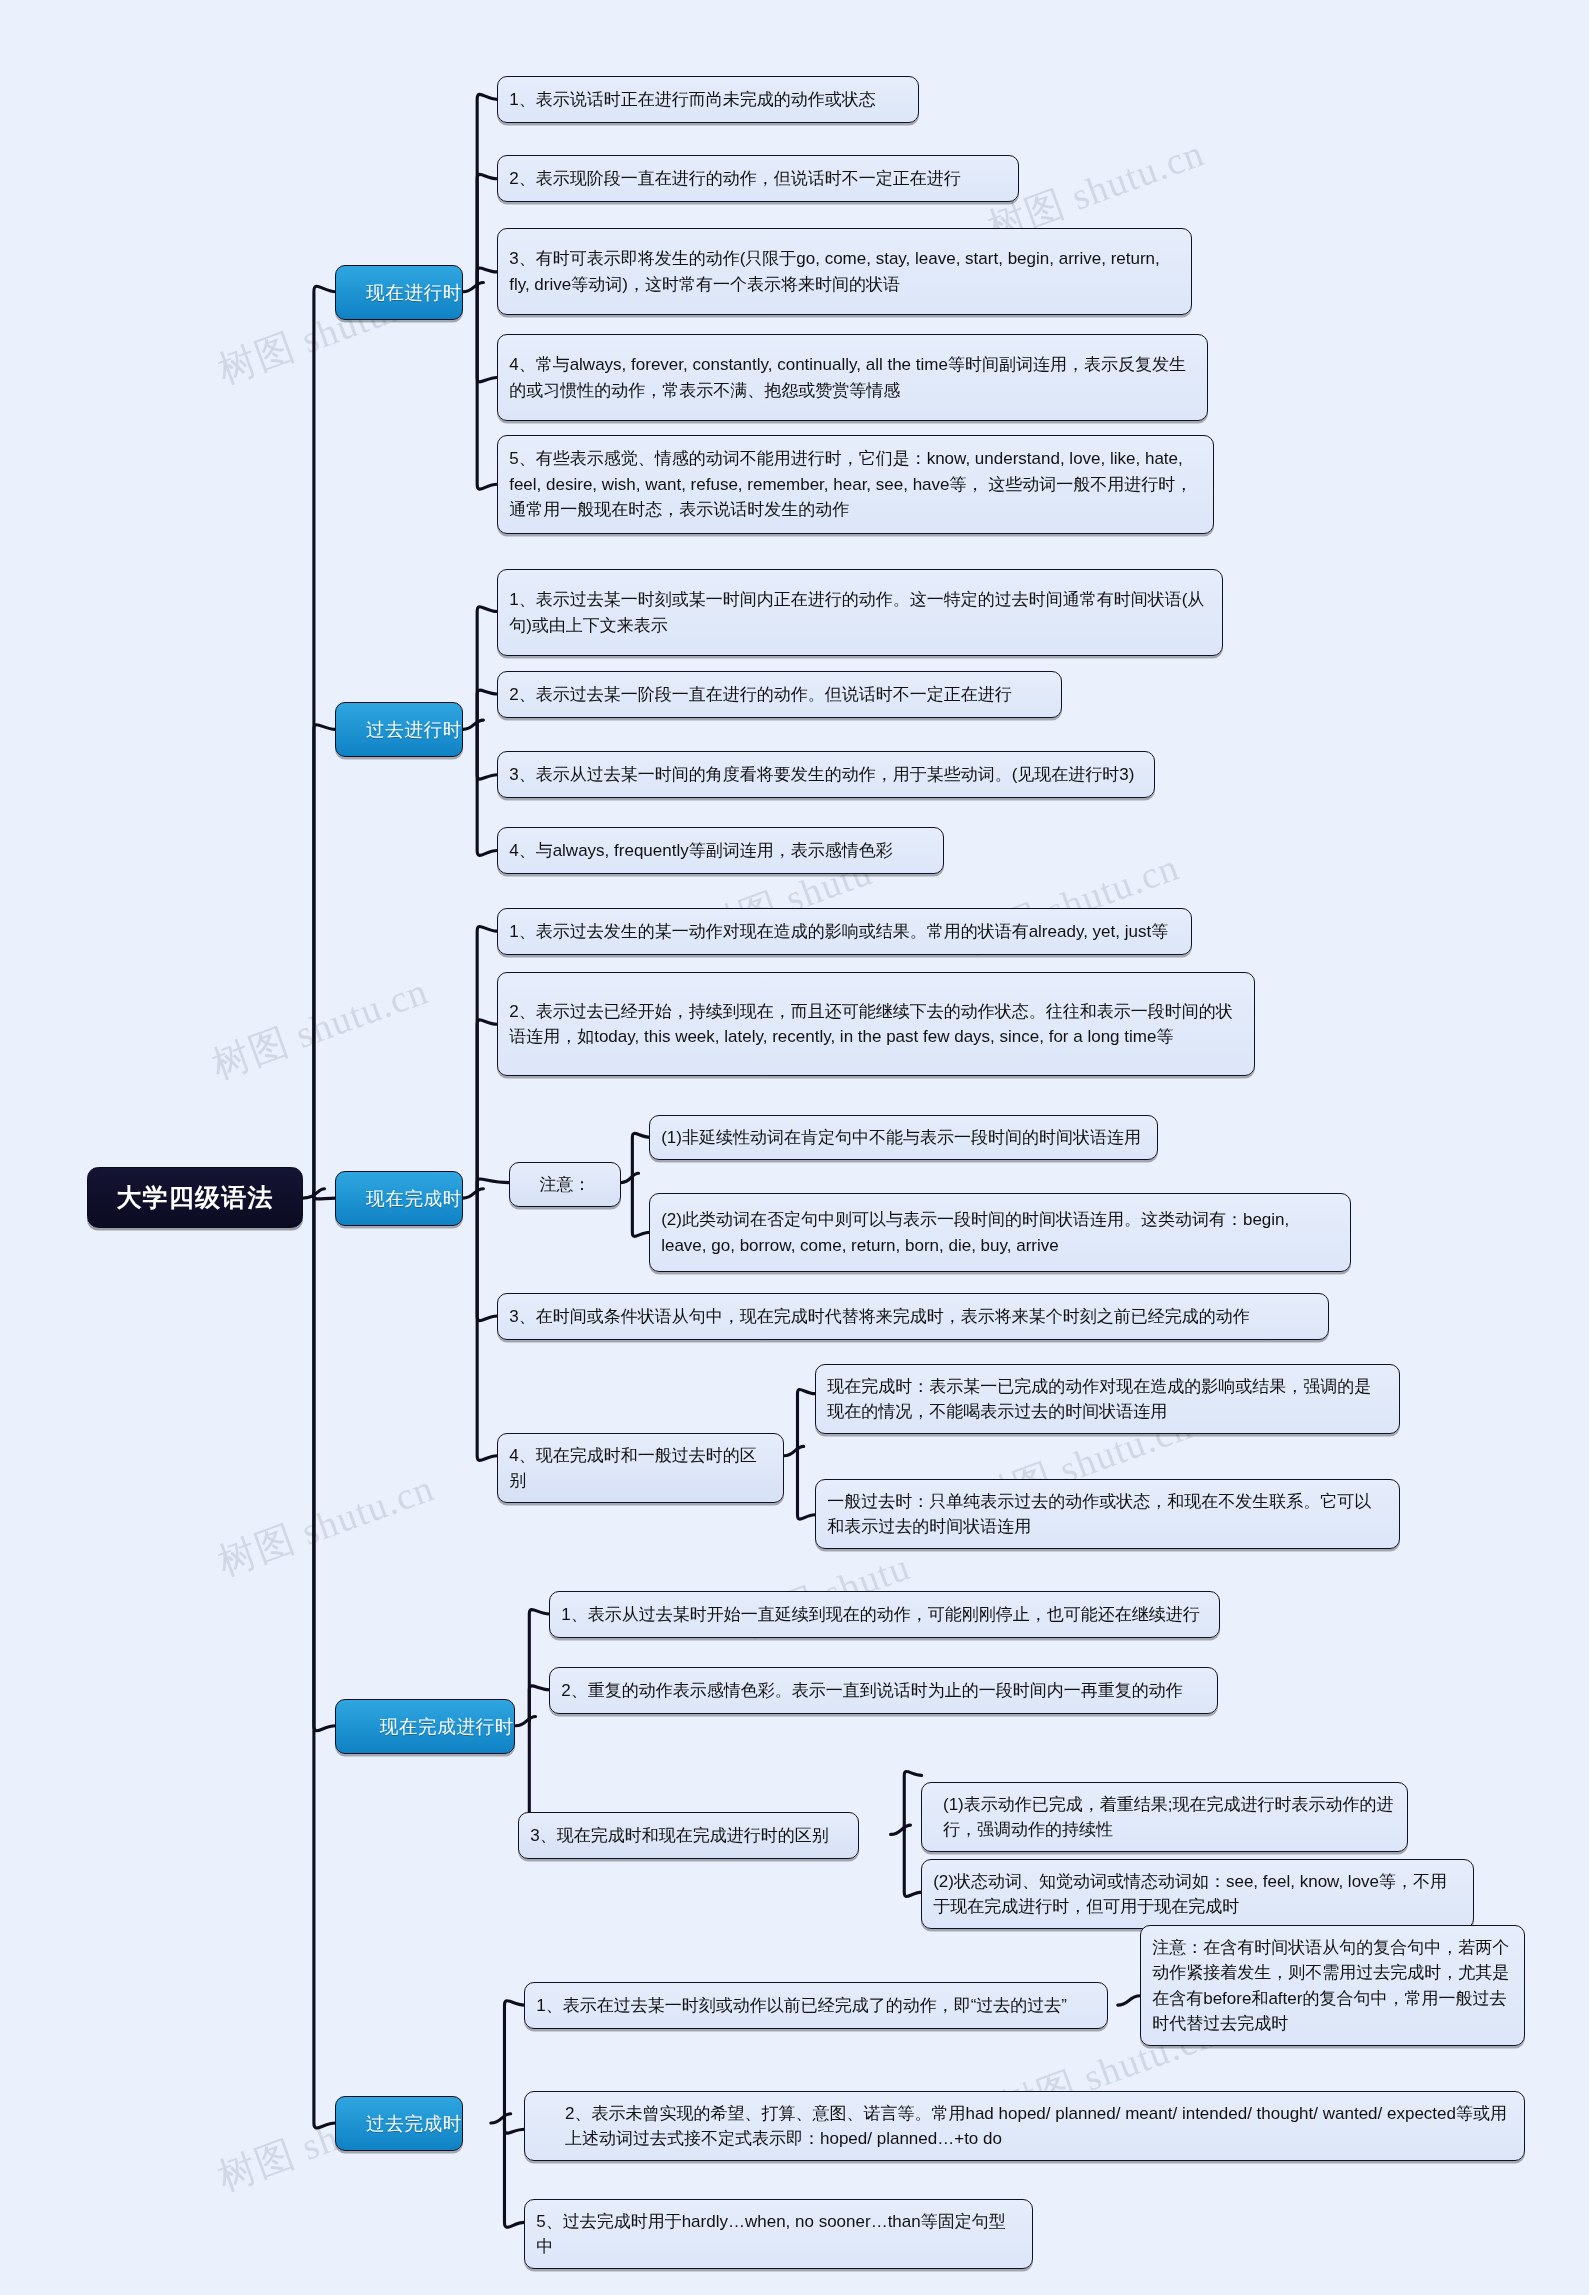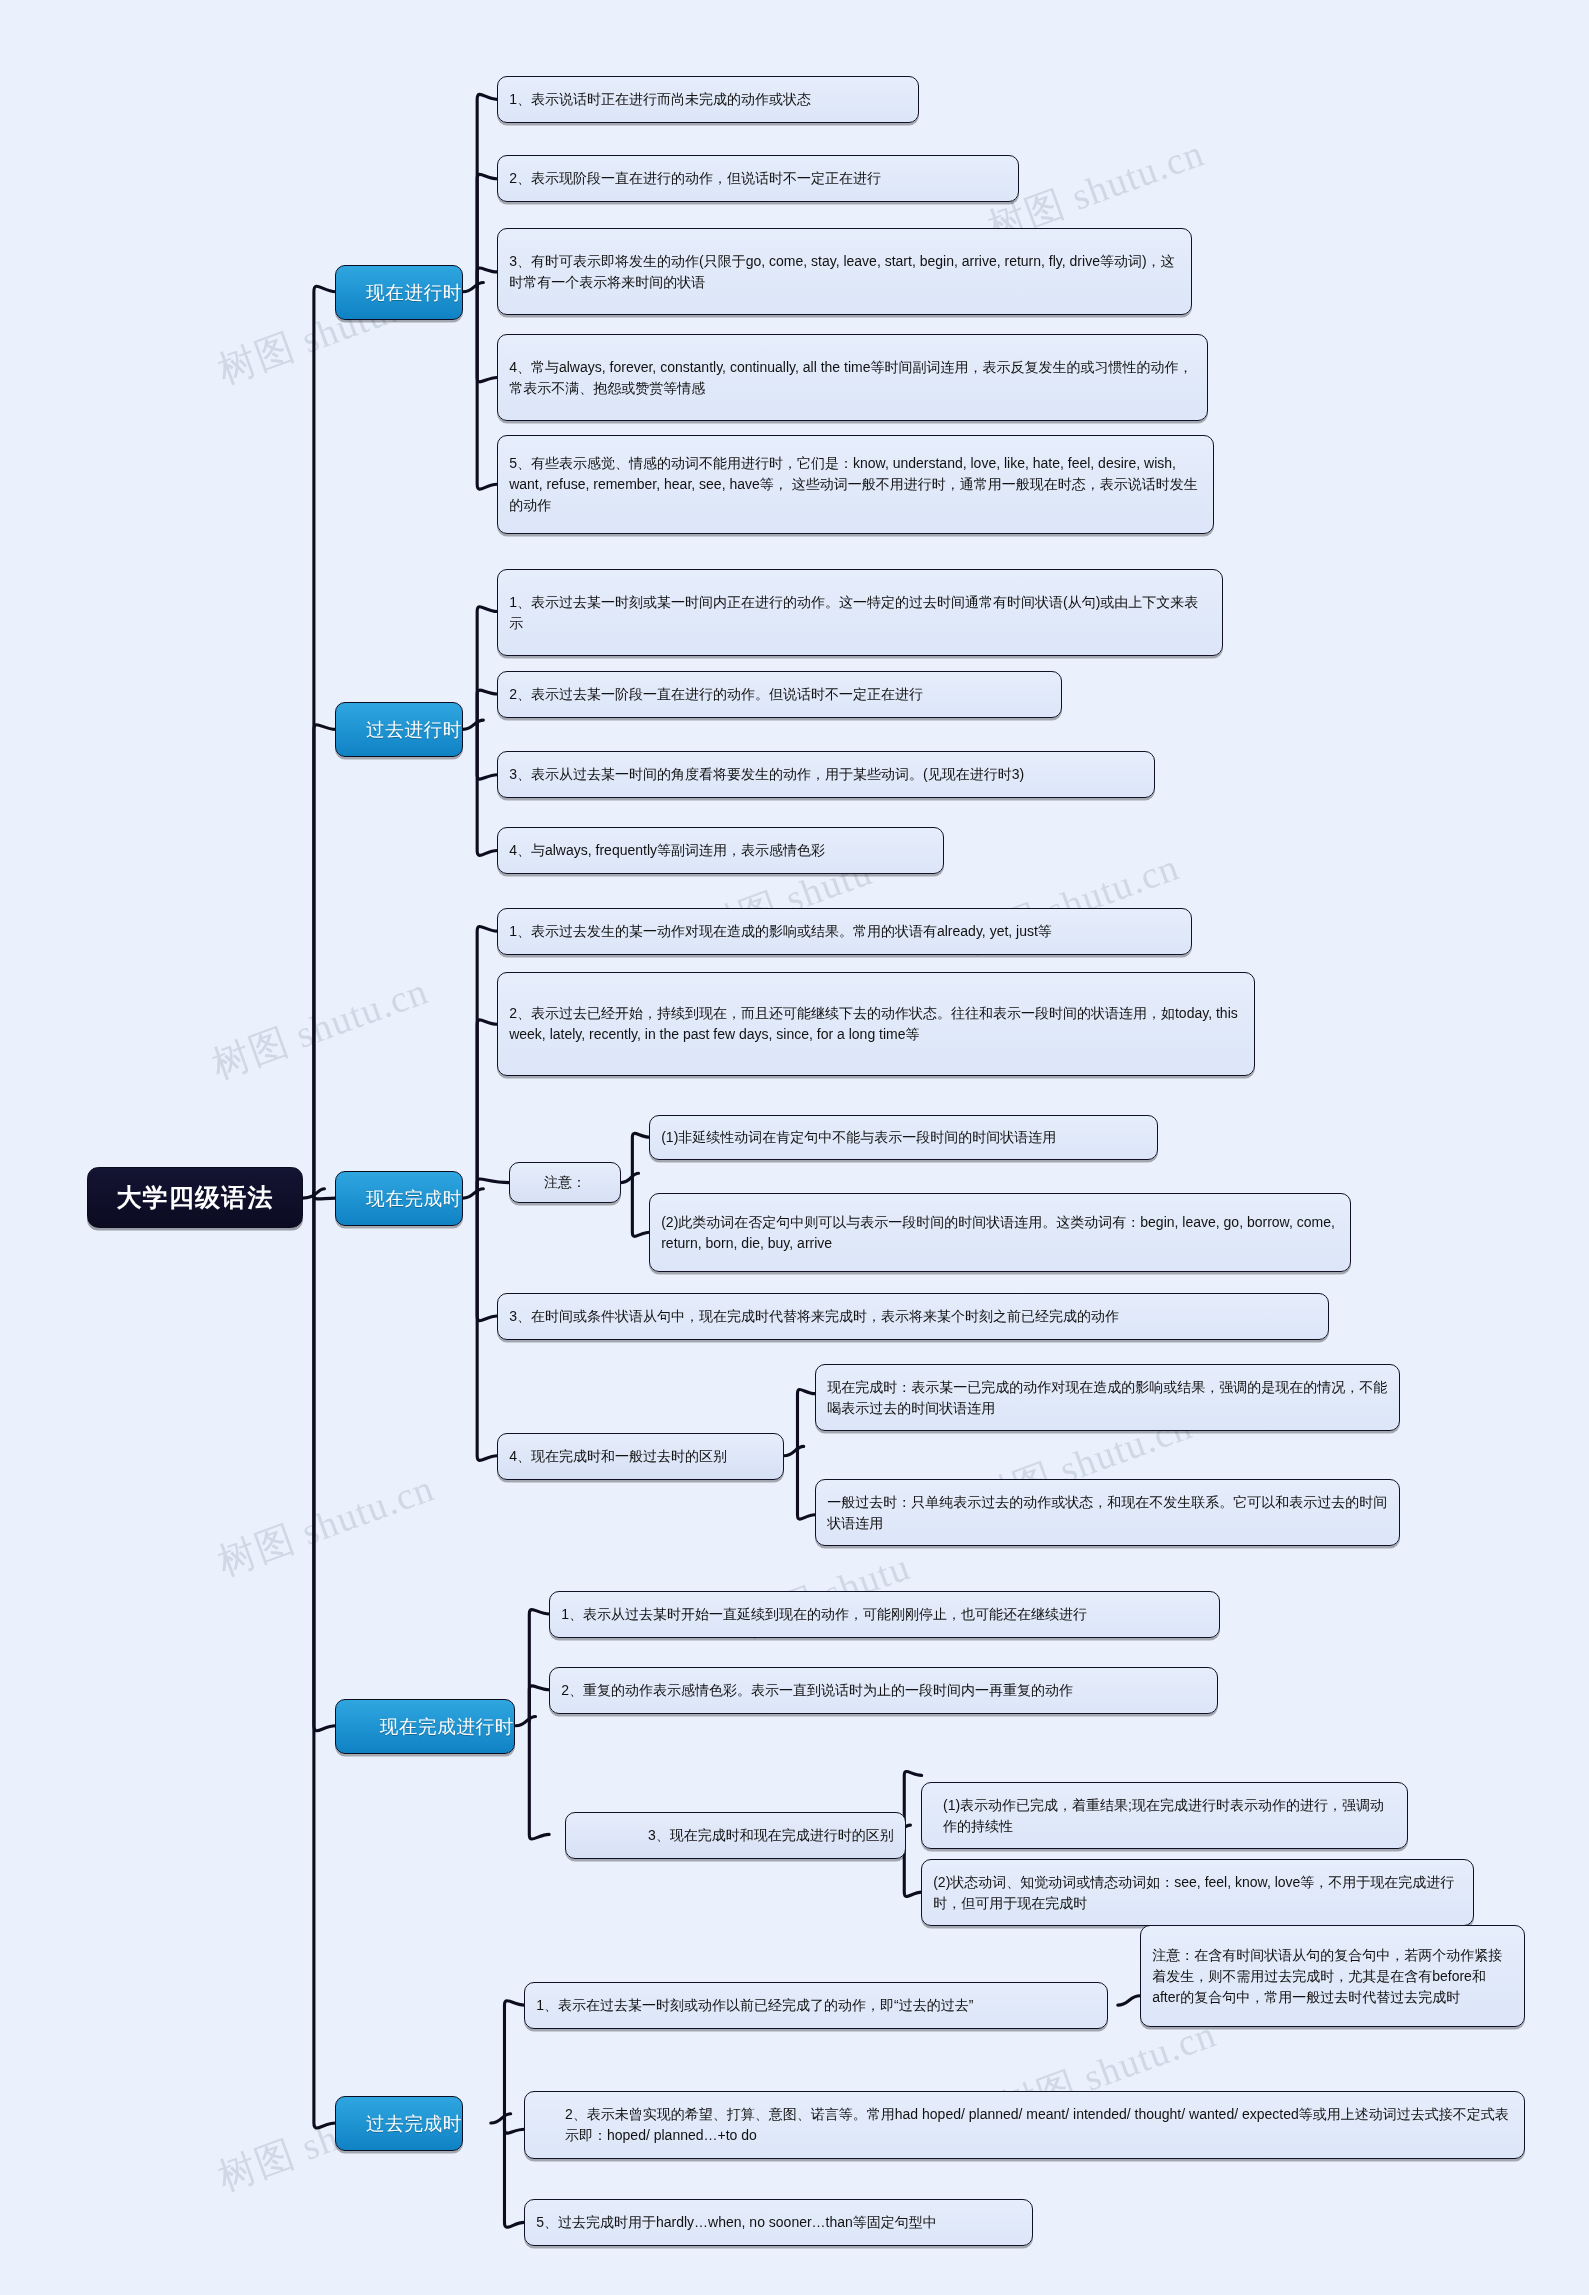--- a/index.html
+++ b/index.html
@@ -66,21 +66,21 @@
     box-shadow:0 2.5px 0 rgba(0,0,0,.30);
     letter-spacing:0.6px;
     text-shadow:0 0.6px 0.6px rgba(0,0,0,.25);
   }
 
   
   .leaf{
     background:linear-gradient(180deg,#e6edfb 0%,#dce6f8 100%);
     border:1.9px solid #111125;
     color:#111;
-    font-size:14px;
+    font-size:17px;
     padding:8.7px 11.2px;
     border-radius:10px;
     box-shadow:0 2.5px 0 rgba(0,0,0,.30);
   }
   .leaf .txt{display:block;width:100%;}
 
   .mid{   
     background:linear-gradient(180deg,#e6edfb 0%,#d7e1f5 100%);
   }
   .center{justify-content:center;text-align:center;}
@@ -235,21 +235,21 @@
     <span>现在完成进行时</span>
   </div>
 
   <div class="node leaf" style="left:549px;top:1591px;width:671px;min-height:47px;">
     <span class="txt">1、表示从过去某时开始一直延续到现在的动作，可能刚刚停止，也可能还在继续进行</span>
   </div>
   <div class="node leaf" style="left:549px;top:1667px;width:669px;min-height:47px;">
     <span class="txt">2、重复的动作表示感情色彩。表示一直到说话时为止的一段时间内一再重复的动作</span>
   </div>
 
-  <div class="node leaf mid" style="left:565px;top:1812px;width:341px;min-height:47px;text-align:right;">
+  <div class="node leaf mid" style="left:518px;top:1812px;width:341px;min-height:47px;">
     <span class="txt">3、现在完成时和现在完成进行时的区别</span>
   </div>
   <div class="node leaf" style="left:921px;top:1782px;width:487px;min-height:67px;padding-left:21px;">
     <span class="txt">(1)表示动作已完成，着重结果;现在完成进行时表示动作的进行，强调动作的持续性</span>
   </div>
   <div class="node leaf" style="left:921px;top:1859px;width:553px;min-height:67px;">
     <span class="txt">(2)状态动词、知觉动词或情态动词如：see, feel, know, love等，不用于现在完成进行时，但可用于现在完成时</span>
   </div>
 
   <div class="node lvl2" style="left:335px;top:2096px;width:128px;height:55px;">

